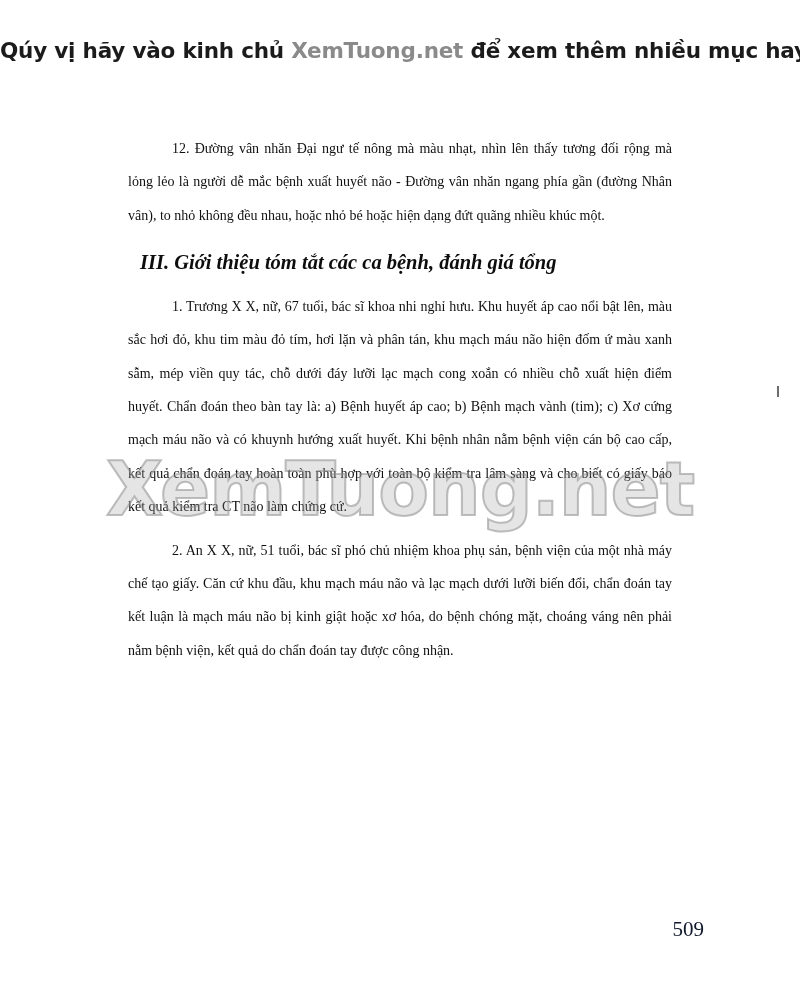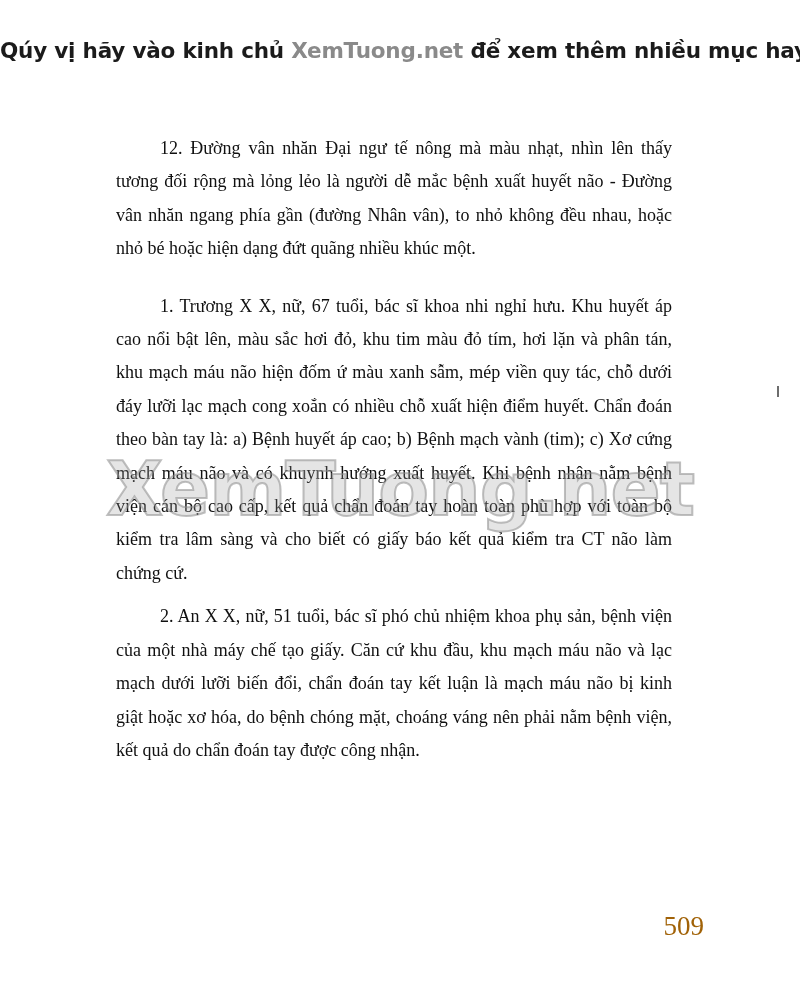--- a/index.html
+++ b/index.html
@@ -34,22 +34,22 @@
     color: #8a8a8a;
   }
   
   .content {
     position: absolute;
     top: 132px;
     left: 112px;
     width: 560px;
   }
   .para {
-    margin: 0 0 0 4px;
-    font-size: 18px;
+    margin: 0 0 0 16px;
+    font-size: 14px;
     line-height: 33.4px;
     text-align: justify;
     text-indent: 44px;
     color: #101010;
   }
   .spacer-sm { height: 14px; }
   .spacer-xs { height: 10px; }
 
   .heading {
     margin: 0;
@@ -81,22 +81,22 @@
     text-shadow: 0 0 1px rgba(150,150,150,0.25);
     pointer-events: none;
     white-space: nowrap;
     line-height: 1;
   }
   
   .page-number {
     position: absolute;
     bottom: 52px;
     right: 96px;
-    font-size: 27px;
-    color: #a16207;
+    font-size: 21px;
+    color: #0f172a;
     font-family: "Liberation Serif", serif;
   }
   
   .stray-mark {
     position: absolute;
     top: 386px;
     left: 777px;
     width: 2px;
     height: 11px;
     background: #6d6d6d;
@@ -111,20 +111,21 @@
     <span>Qúy vị hãy vào kinh chủ </span><span class="brand">XemTuong.net</span><span> để xem thêm nhiều mục hay khác</span>
   </div>
 
   <div class="content">
 
     <p class="para">12. Đường vân nhăn Đại ngư tế nông mà màu nhạt, nhìn lên thấy tương đối rộng mà lỏng lẻo là người dễ mắc bệnh xuất huyết não - Đường vân nhăn ngang phía gần (đường Nhân vân), to nhỏ không đều nhau, hoặc nhỏ bé hoặc hiện dạng đứt quãng nhiều khúc một.</p>
 
     <div class="spacer-sm"></div>
 
     <p class="heading">
+      <span>III. Giới thiệu tóm tắt các ca bệnh, đánh giá tổng</span>
     </p>
 
     <div class="spacer-xs"></div>
 
     <p class="para">1. Trương X X, nữ, 67 tuổi, bác sĩ khoa nhi nghỉ hưu. Khu huyết áp cao nổi bật lên, màu sắc hơi đỏ, khu tim màu đỏ tím, hơi lặn và phân tán, khu mạch máu não hiện đốm ứ màu xanh sẫm, mép viền quy tác, chỗ dưới đáy lưỡi lạc mạch cong xoắn có nhiều chỗ xuất hiện điểm huyết. Chẩn đoán theo bàn tay là: a) Bệnh huyết áp cao; b) Bệnh mạch vành (tim); c) Xơ cứng mạch máu não và có khuynh hướng xuất huyết. Khi bệnh nhân nằm bệnh viện cán bộ cao cấp, kết quả chẩn đoán tay hoàn toàn phù hợp với toàn bộ kiểm tra lâm sàng và cho biết có giấy báo kết quả kiểm tra CT não làm chứng cứ.</p>
 
     <div class="spacer-xs"></div>
 
     <p class="para">2. An X X, nữ, 51 tuổi, bác sĩ phó chủ nhiệm khoa phụ sản, bệnh viện của một nhà máy chế tạo giấy. Căn cứ khu đầu, khu mạch máu não và lạc mạch dưới lưỡi biến đổi, chẩn đoán tay kết luận là mạch máu não bị kinh giật hoặc xơ hóa, do bệnh chóng mặt, choáng váng nên phải nằm bệnh viện, kết quả do chẩn đoán tay được công nhận.</p>
 

